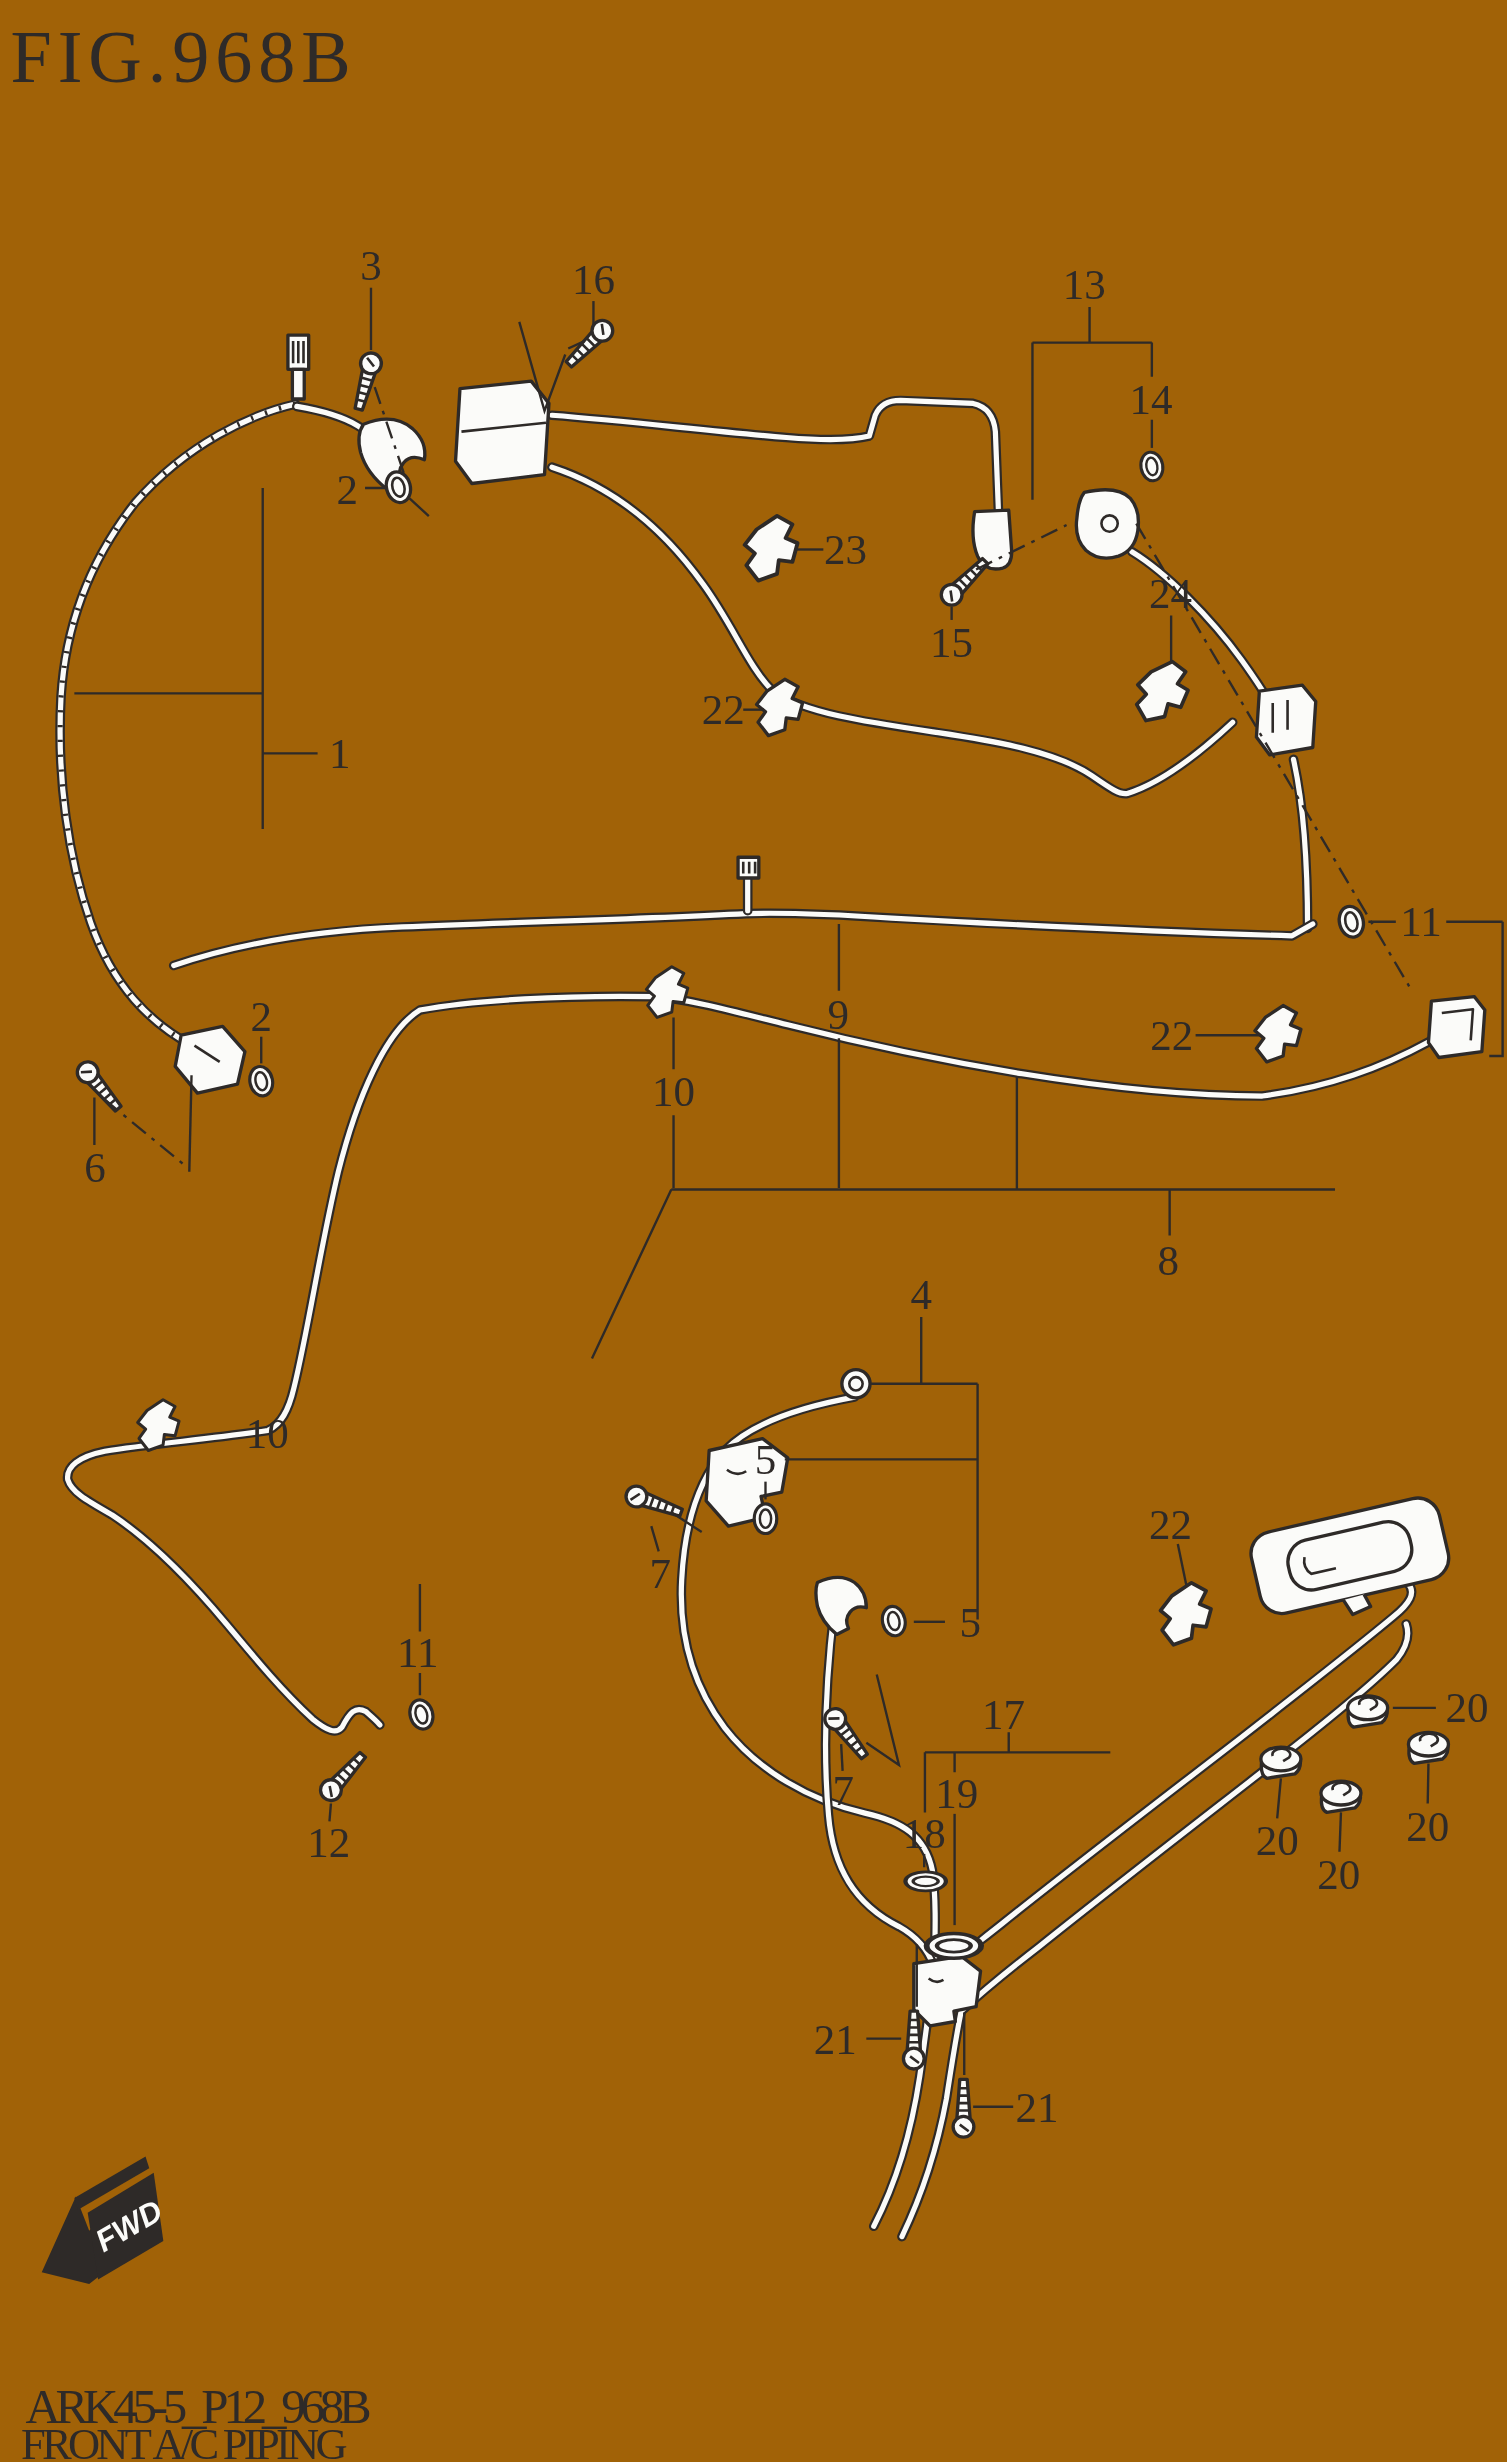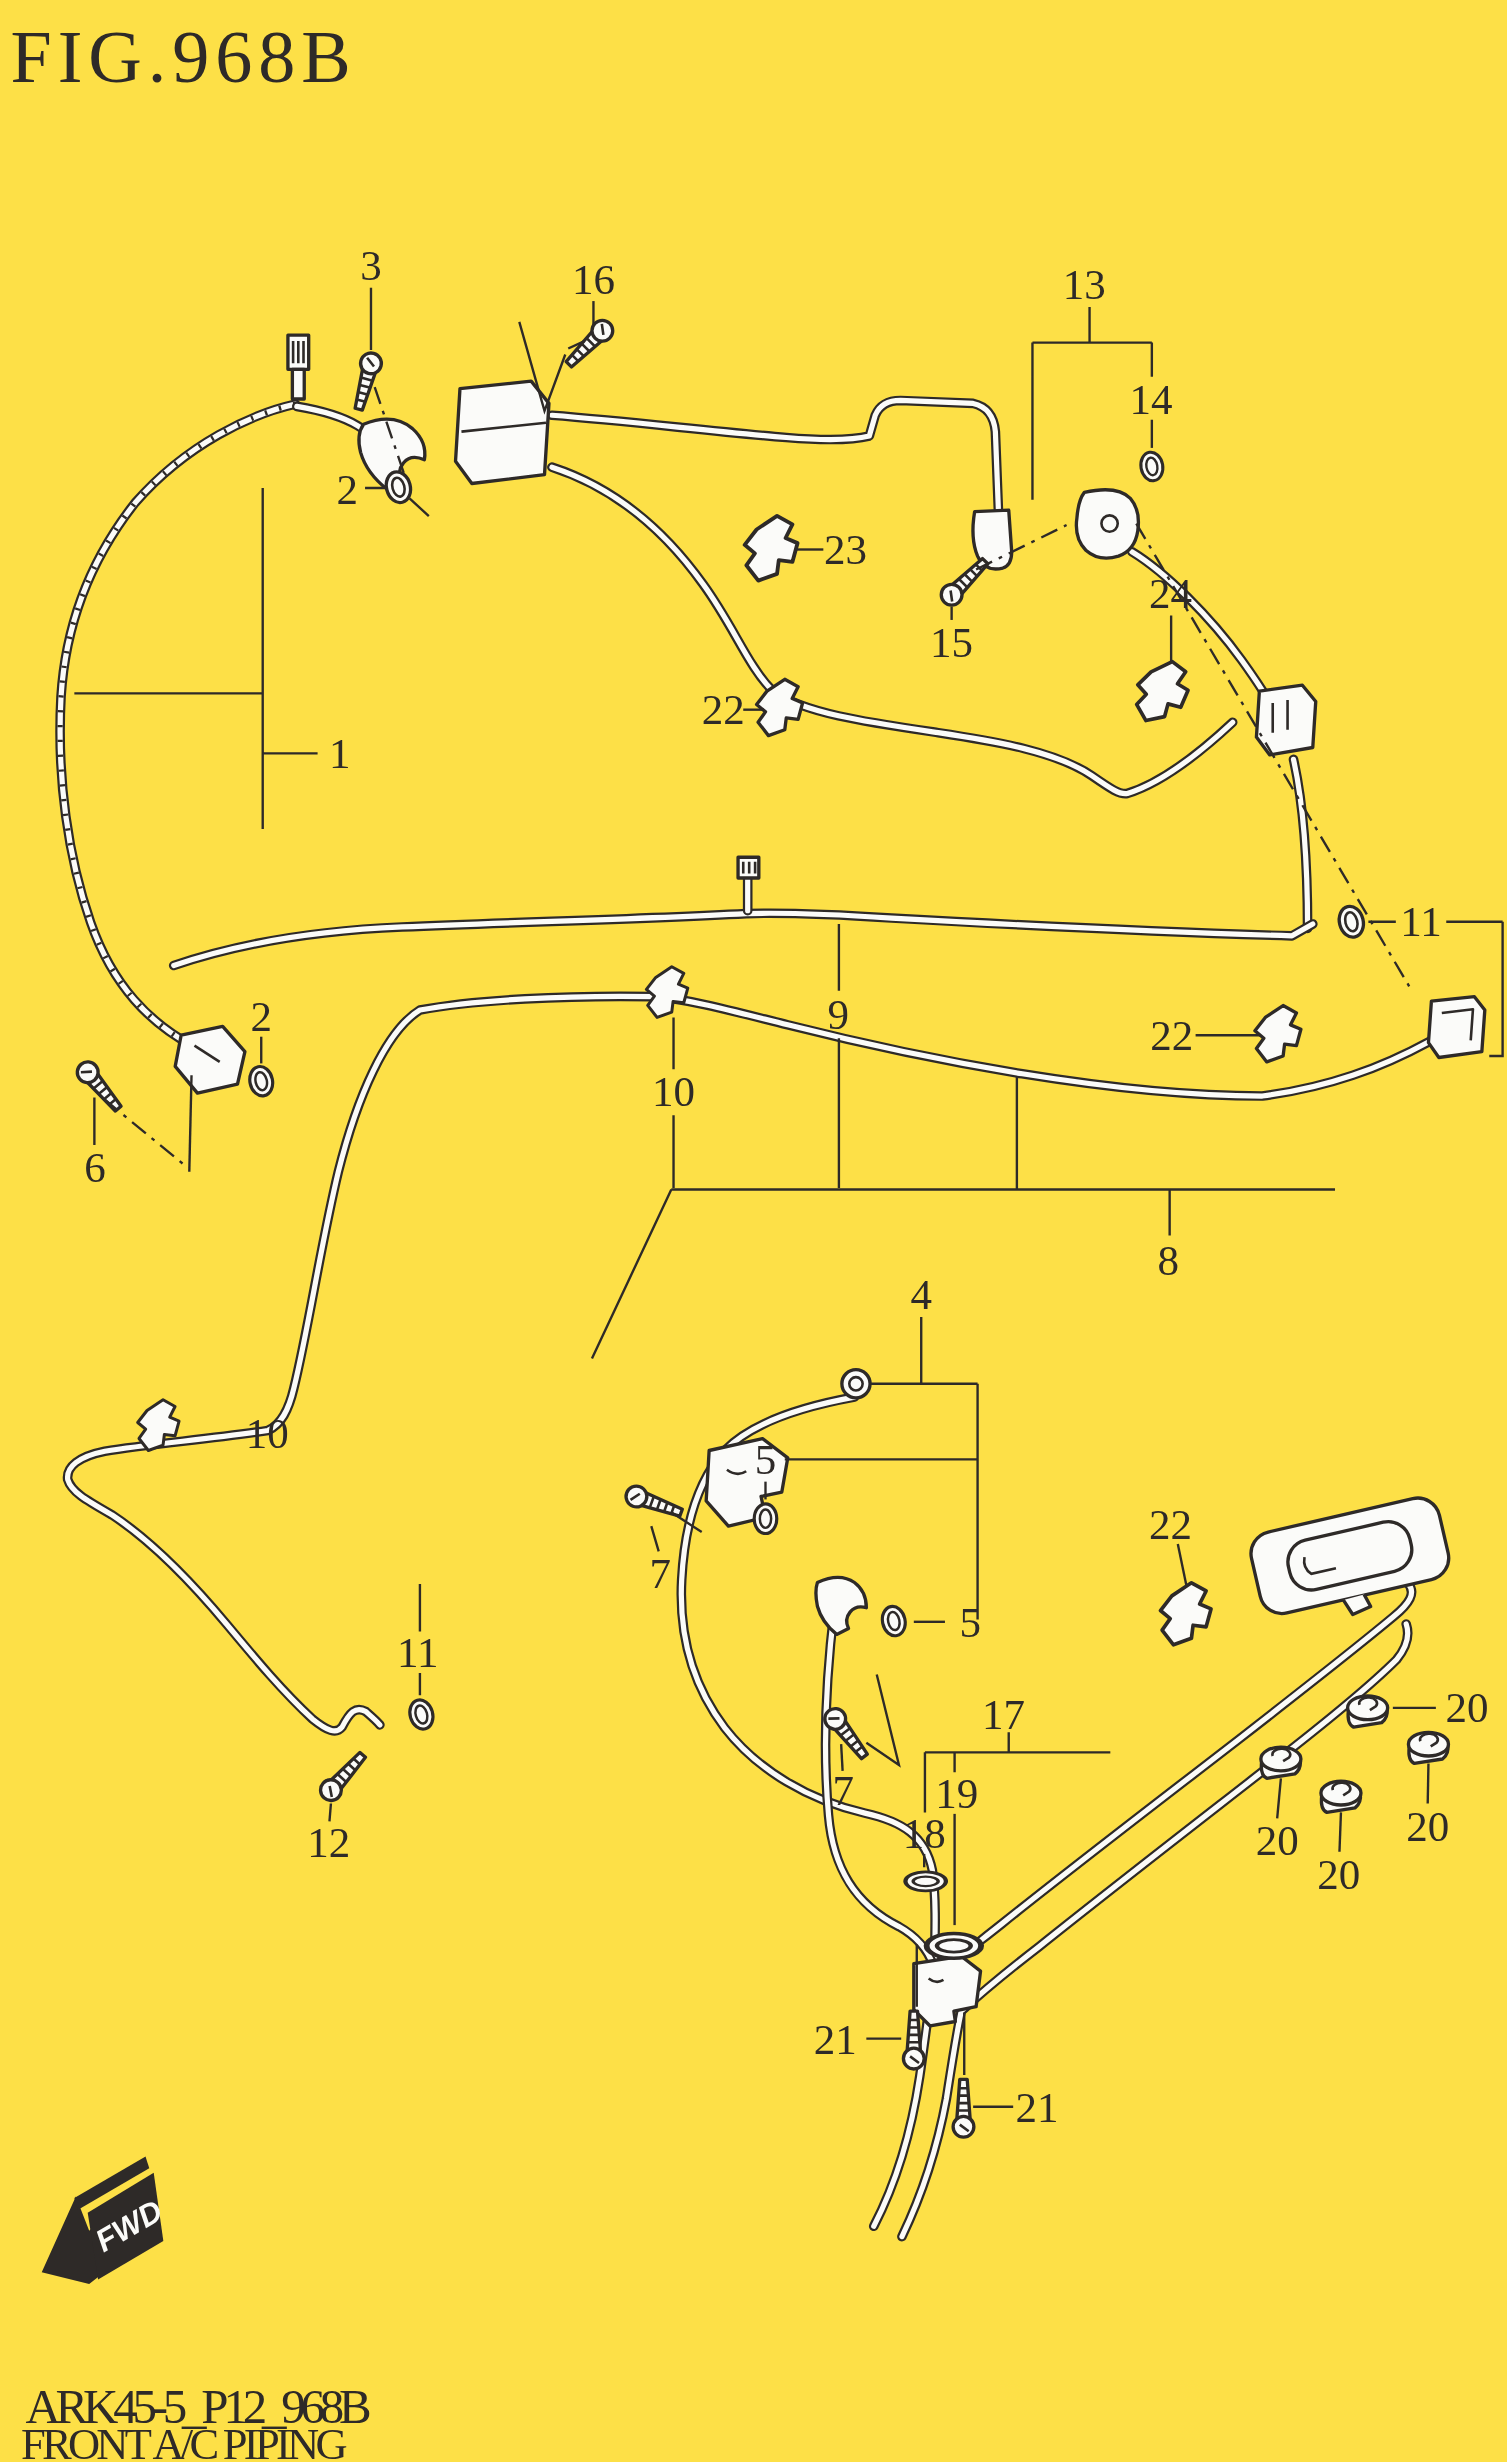--- a/index.html
+++ b/index.html
@@ -1,16 +1,16 @@
 <!DOCTYPE html>
 <html style="font-size:12px"><head>
 <meta charset="utf-8">
 <style>
   html,body{margin:0;padding:0;background:#e8e8e6;}
-  .page{position:relative;width:1508px;height:2462px;background:#fde047;margin:0 auto;
+  .page{position:relative;width:1508px;height:2462px;background:#a16207;margin:0 auto;
         font-family:"Liberation Serif","DejaVu Serif",serif;}
   svg{display:block}
   .title{font-family:"Liberation Serif","DejaVu Serif",serif;font-size:100px;fill:#2e2a28;letter-spacing:8px;}
   .callout{font-family:"Liberation Serif","DejaVu Serif",serif;font-size:58px;fill:#2e2a28;text-anchor:middle;}
   .footer-code{font-family:"Liberation Serif","DejaVu Serif",serif;font-size:66px;fill:#2e2a28;letter-spacing:-7px;}
   .footer-caption{font-family:"Liberation Serif","DejaVu Serif",serif;font-size:60px;fill:#2e2a28;letter-spacing:-5px;}
   .fwd-text{font-family:"Liberation Sans","DejaVu Sans",sans-serif;font-size:42px;font-weight:bold;font-style:italic;fill:#fbfbf9;}
   .pipe{fill:none;stroke:#2e2a28;stroke-width:13;stroke-linecap:round;stroke-linejoin:round;}
   .pipe-core{fill:none;stroke:#fbfbf9;stroke-width:7;stroke-linecap:round;stroke-linejoin:round;}
   .pipe-rungs{fill:none;stroke:#2e2a28;stroke-width:7;stroke-linecap:butt;stroke-dasharray:3 17;}

